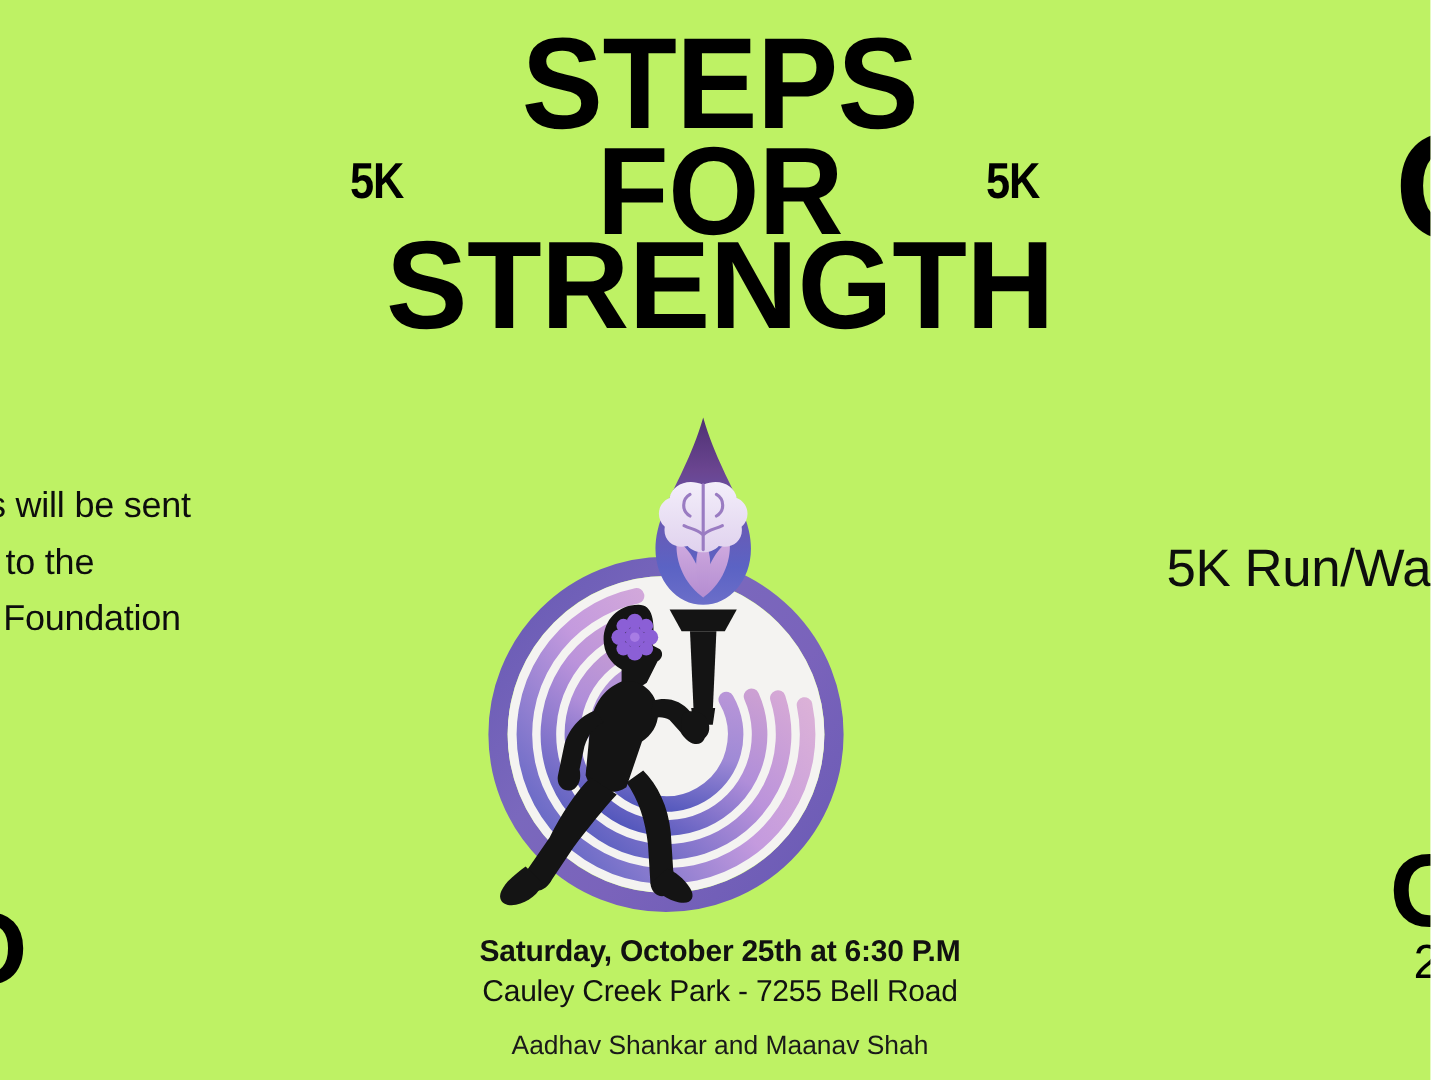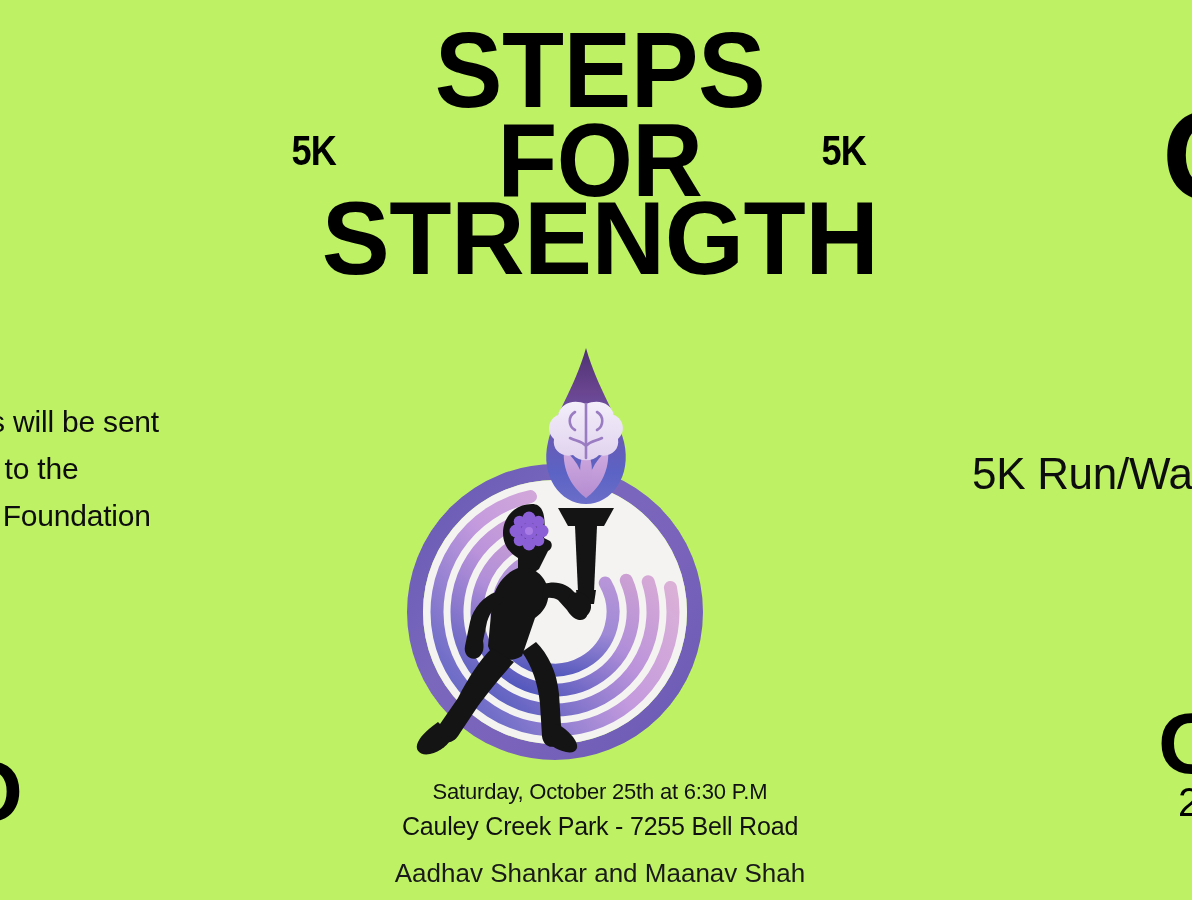--- a/index.html
+++ b/index.html
@@ -124,23 +124,23 @@
   
   .footer-line {
     position: absolute;
     left: 0;
     width: 1200px;
     text-align: center;
     color: #111111;
     font-family: "Liberation Sans", sans-serif;
     white-space: nowrap;
   }
-  #event-datetime { top: 779px; font-size: 22px; font-weight: 400; letter-spacing: -0.2px; }
+  #event-datetime { top: 779px; font-size: 25px; font-weight: 700; letter-spacing: -0.2px; }
   #event-location { top: 812px; font-size: 25px; font-weight: 500; letter-spacing: -0.2px; }
-  #organizers     { top: 858px; font-size: 26px; font-weight: 400; color: #1a1a1a; }
+  #organizers     { top: 858px; font-size: 22px; font-weight: 400; color: #1a1a1a; }
 </style>
 </head>
 <body>
 
 <div id="flyer">
 
   <div class="title-line" id="title-steps">STEPS</div>
 
   <div class="title-line" id="title-for">FOR</div>
 

